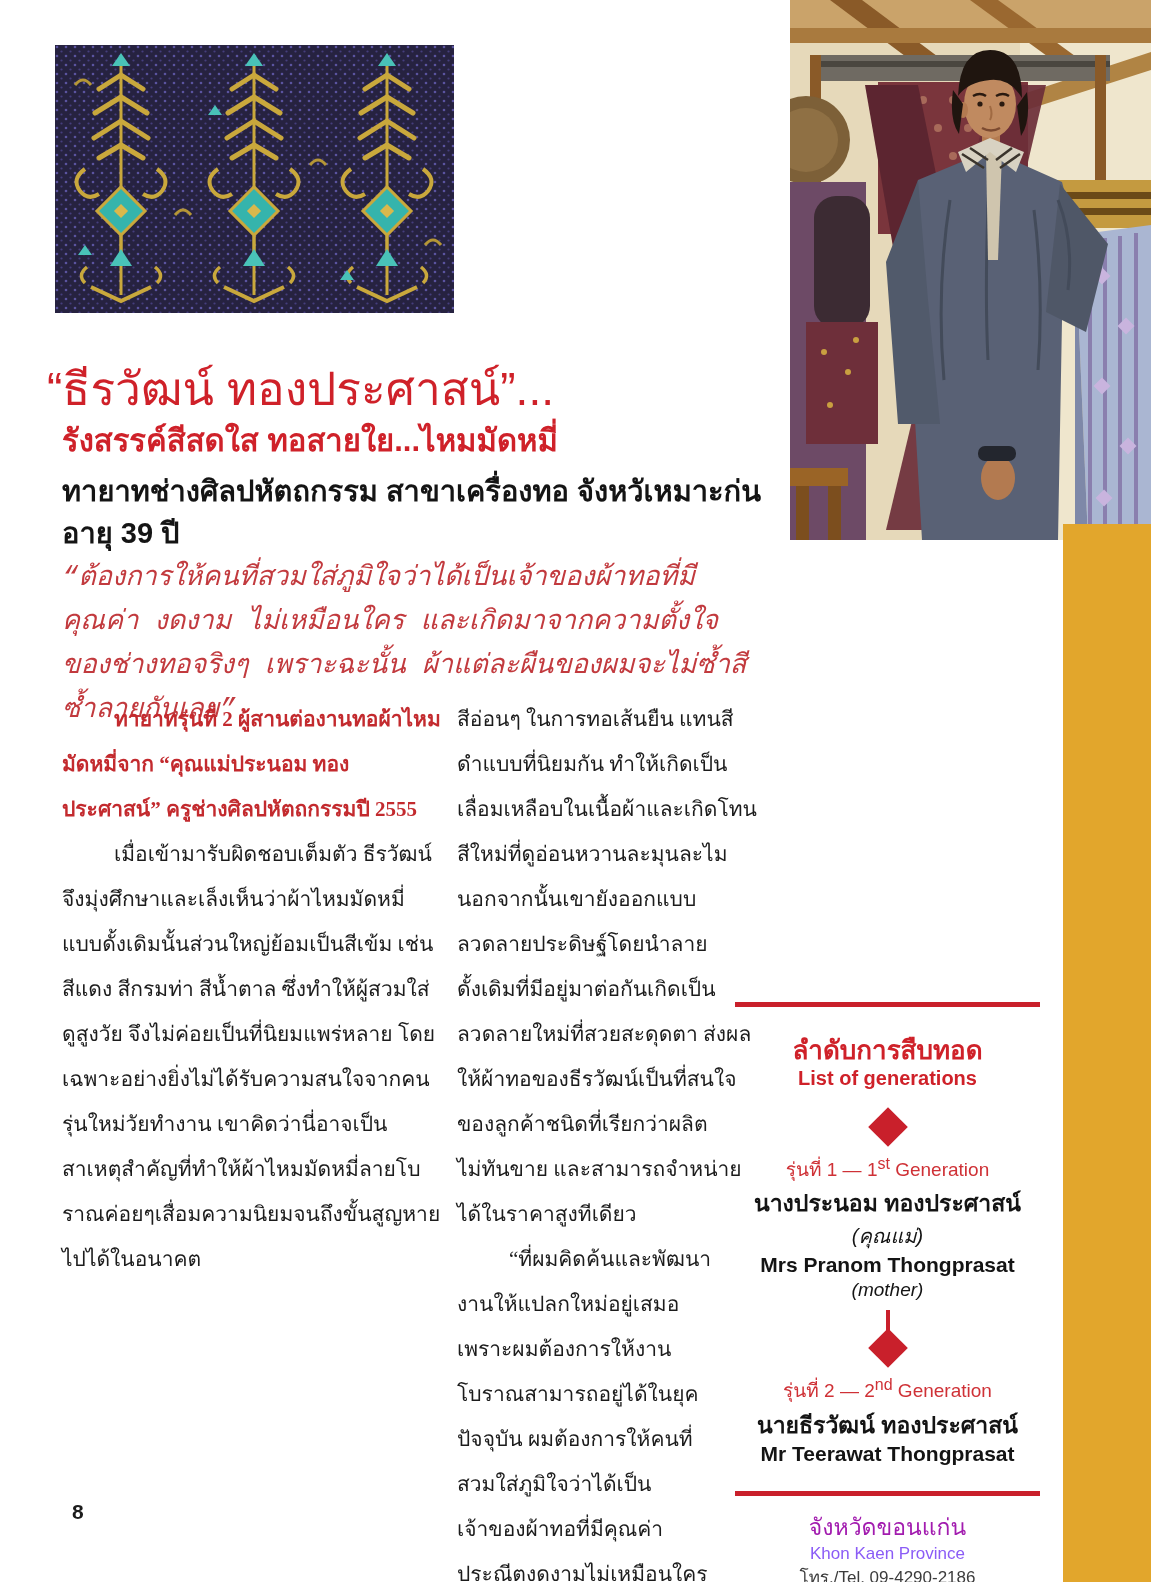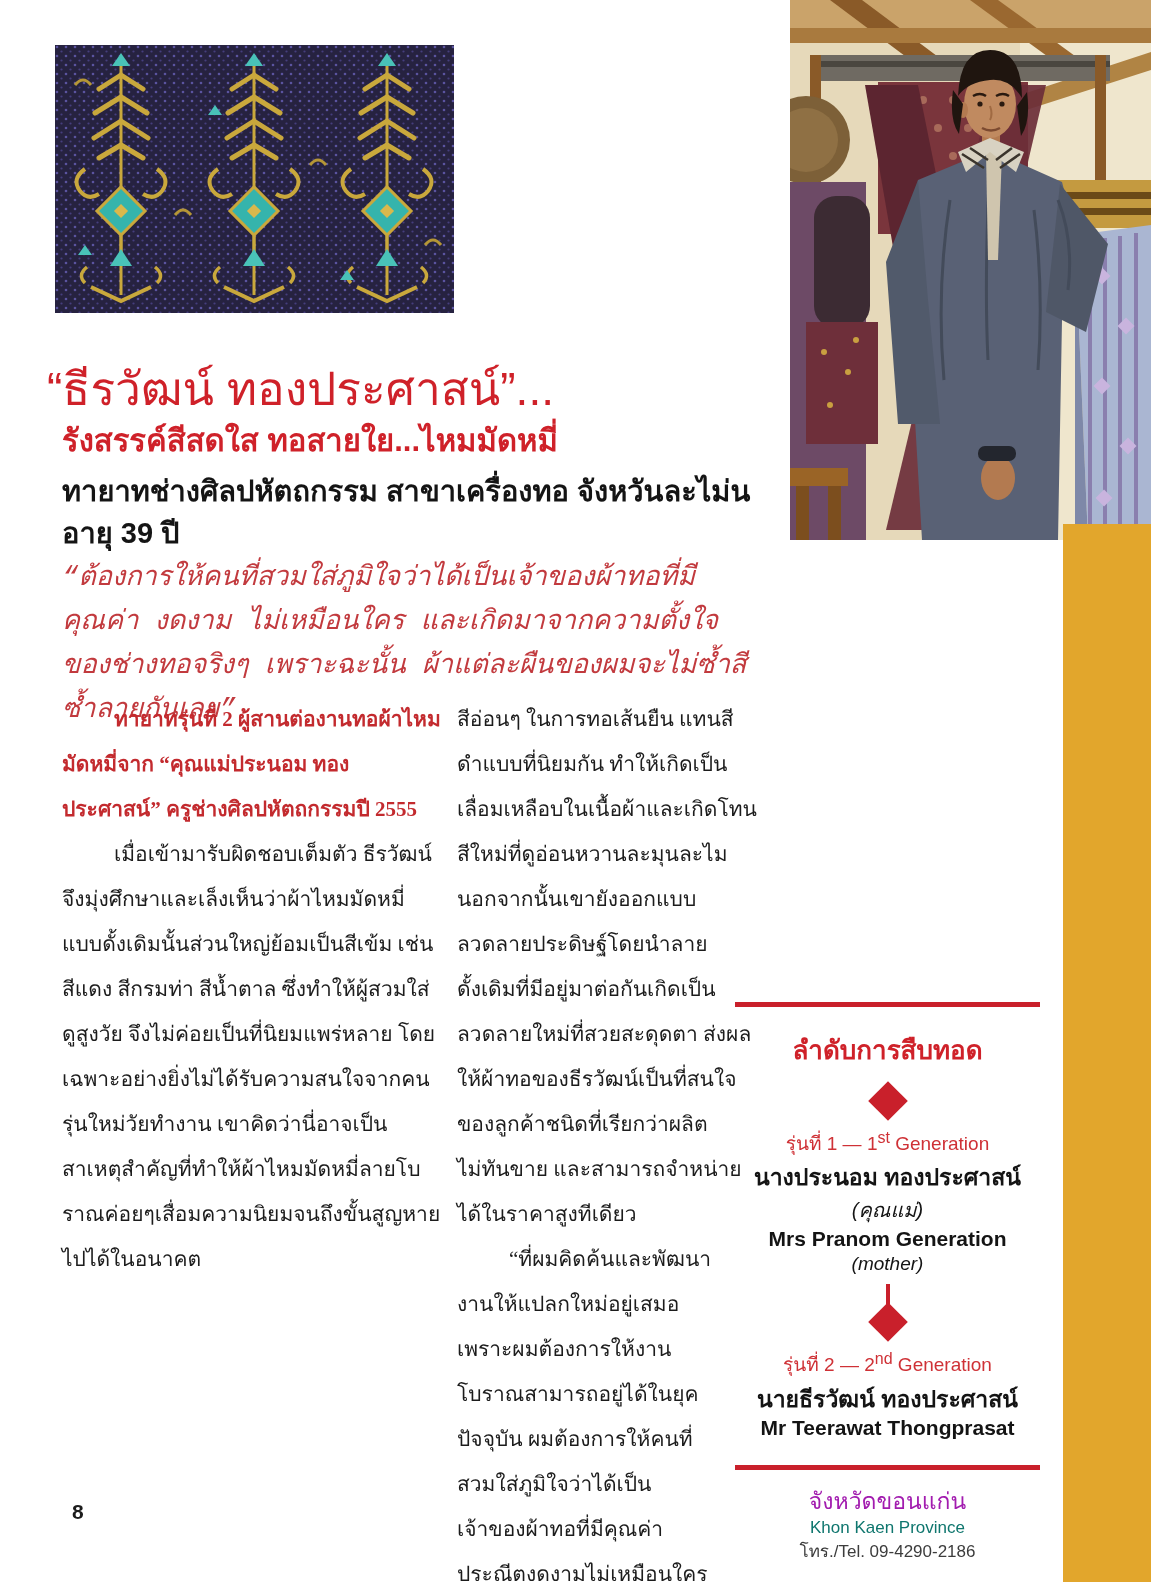--- a/index.html
+++ b/index.html
@@ -67,21 +67,21 @@
   .gen-label { font-size:19px; color:#cf3136; line-height:26px; }
   .gen-label sup { font-size:16px; }
   .gen-name-th { font-size:23px; font-weight:bold; color:#141414; line-height:32px; margin-top:4px; }
   .gen-name-th .note-th { font-weight:normal; font-style:italic; font-size:20px; }
   .gen-name-en { font-size:21px; font-weight:bold; color:#141414; line-height:26px; }
   .gen-note-en { font-size:19px; font-style:italic; color:#141414; line-height:24px; }
   .connector { width:4px; height:24px; background:#c9202b; margin:8px auto 0 auto; }
   .connector + .diamond { margin-top:0; }
   .rule.bottom { margin-top:24px; }
   .loc-th { margin-top:16px; font-size:23px; color:#a21caf; line-height:30px; }
-  .loc-en { font-size:17px; color:#0f766e; line-height:24px; }
+  .loc-en { font-size:17px; color:#8b5cf6; line-height:24px; }
   .loc-tel { font-size:17px; color:#3c3c3c; line-height:24px; }
   
   .pagenum {
     position:absolute; left:72px; top:1500px;
     font-family:"Liberation Sans", sans-serif; font-size:21px; font-weight:bold; color:#1c1c1c;
   }
 </style>
 </head>
 <body>
 
@@ -203,44 +203,45 @@
       <circle cx="212" cy="104" r="2.6" fill="#2a1a10"></circle>
       <path d="M200,106 q3,8 0,14" stroke="#a06a42" stroke-width="2" fill="none"></path>
       <path d="M192,128 q9,5 18,0" stroke="#7c4a30" stroke-width="2.5" fill="none"></path>
     </svg>
   </div>
 
   <div class="gold-strip"></div>
 
   <div class="title">“ธีรวัฒน์ ทองประศาสน์”...</div>
   <div class="subtitle">รังสรรค์สีสดใส ทอสายใย...ไหมมัดหมี่</div>
-  <div class="head-line1">ทายาทช่างศิลปหัตถกรรม สาขาเครื่องทอ จังหวันละไม่น</div>
+  <div class="head-line1">ทายาทช่างศิลปหัตถกรรม สาขาเครื่องทอ จังหวัเหมาะก่น</div>
   <div class="head-line2">อายุ 39 ปี</div>
 
   <div class="pull-quote">“ต้องการให้คนที่สวมใส่ภูมิใจว่าได้เป็นเจ้าของผ้าทอที่มีคุณค่า งดงาม ไม่เหมือนใคร และเกิดมาจากความตั้งใจของช่างทอจริงๆ เพราะฉะนั้น ผ้าแต่ละผืนของผมจะไม่ซ้ำสีซ้ำลายกันเลย”</div>
 
   <div class="col col1">
     <p class="lead">ทายาทรุ่นที่ 2 ผู้สานต่องานทอผ้าไหมมัดหมี่จาก “คุณแม่ประนอม ทองประศาสน์” ครูช่างศิลปหัตถกรรมปี 2555</p>
     <p>เมื่อเข้ามารับผิดชอบเต็มตัว ธีรวัฒน์จึงมุ่งศึกษาและเล็งเห็นว่าผ้าไหมมัดหมี่แบบดั้งเดิมนั้นส่วนใหญ่ย้อมเป็นสีเข้ม เช่น สีแดง สีกรมท่า สีน้ำตาล ซึ่งทำให้ผู้สวมใส่ดูสูงวัย จึงไม่ค่อยเป็นที่นิยมแพร่หลาย โดยเฉพาะอย่างยิ่งไม่ได้รับความสนใจจากคนรุ่นใหม่วัยทำงาน เขาคิดว่านี่อาจเป็นสาเหตุสำคัญที่ทำให้ผ้าไหมมัดหมี่ลายโบราณค่อยๆเสื่อมความนิยมจนถึงขั้นสูญหายไปได้ในอนาคต</p>
 
   </div>
 
   <div class="col col2">
     <p class="noindent">สีอ่อนๆ ในการทอเส้นยืน แทนสีดำแบบที่นิยมกัน ทำให้เกิดเป็นเลื่อมเหลือบในเนื้อผ้าและเกิดโทนสีใหม่ที่ดูอ่อนหวานละมุนละไม นอกจากนั้นเขายังออกแบบลวดลายประดิษฐ์โดยนำลายดั้งเดิมที่มีอยู่มาต่อกันเกิดเป็นลวดลายใหม่ที่สวยสะดุดตา ส่งผลให้ผ้าทอของธีรวัฒน์เป็นที่สนใจของลูกค้าชนิดที่เรียกว่าผลิตไม่ทันขาย และสามารถจำหน่ายได้ในราคาสูงทีเดียว</p>
     <p class="narrow"><span>“ที่ผมคิดค้นและพัฒนางานให้แปลกใหม่อยู่เสมอ เพราะผมต้องการให้งานโบราณสามารถอยู่ได้ในยุคปัจจุบัน ผมต้องการให้คนที่สวมใส่ภูมิใจว่าได้เป็นเจ้าของผ้าทอที่มีคุณค่า ประณีตงดงามไม่เหมือนใคร และเกิดมาจากความตั้งใจของช่างทอจริงๆ เพราะฉะนั้นผ้าแต่ละผืนของผมจะไม่ซ้ำสีซ้ำลายกันเลย ถ้าลายเดียวกันก็ต้องเป็นคนละสี ส่วนโทนสีเราก็ปรับให้ทันสมัย ให้เหมาะกับสาวๆวัยทำงาน ผมเชื่อว่าหัตถกรรมใดก็ตาม หากยังมีคนซื้อใช้ ซื้อเก็บ ก็เชื่อได้ว่าหัตถกรรมนั้นจะไม่มีวันสูญหาย”</span> </p>
   </div>
 
   <aside class="sidebar">
     <div class="rule top"></div>
     <div class="sb-title-th">ลำดับการสืบทอด</div>
+    <div class="sb-title-en">List of generations</div>
 
     <div class="diamond"></div>
     <div class="gen-label"><span>รุ่นที่ 1 — 1</span><sup>st</sup><span> Generation</span></div>
     <div class="gen-name-th"><span>นางประนอม ทองประศาสน์</span> <span class="note-th">(คุณแม่)</span></div>
-    <div class="gen-name-en">Mrs Pranom Generation</div>
+    <div class="gen-name-en">Mrs Pranom Thongprasat</div>
     <div class="gen-note-en">(mother)</div>
 
     <div class="connector"></div>
     <div class="diamond"></div>
     <div class="gen-label"><span>รุ่นที่ 2 — 2</span><sup>nd</sup><span> Generation</span></div>
     <div class="gen-name-th">นายธีรวัฒน์ ทองประศาสน์</div>
     <div class="gen-name-en">Mr Teerawat Thongprasat</div>
 
     <div class="rule bottom"></div>
     <div class="loc-th">จังหวัดขอนแก่น</div>

